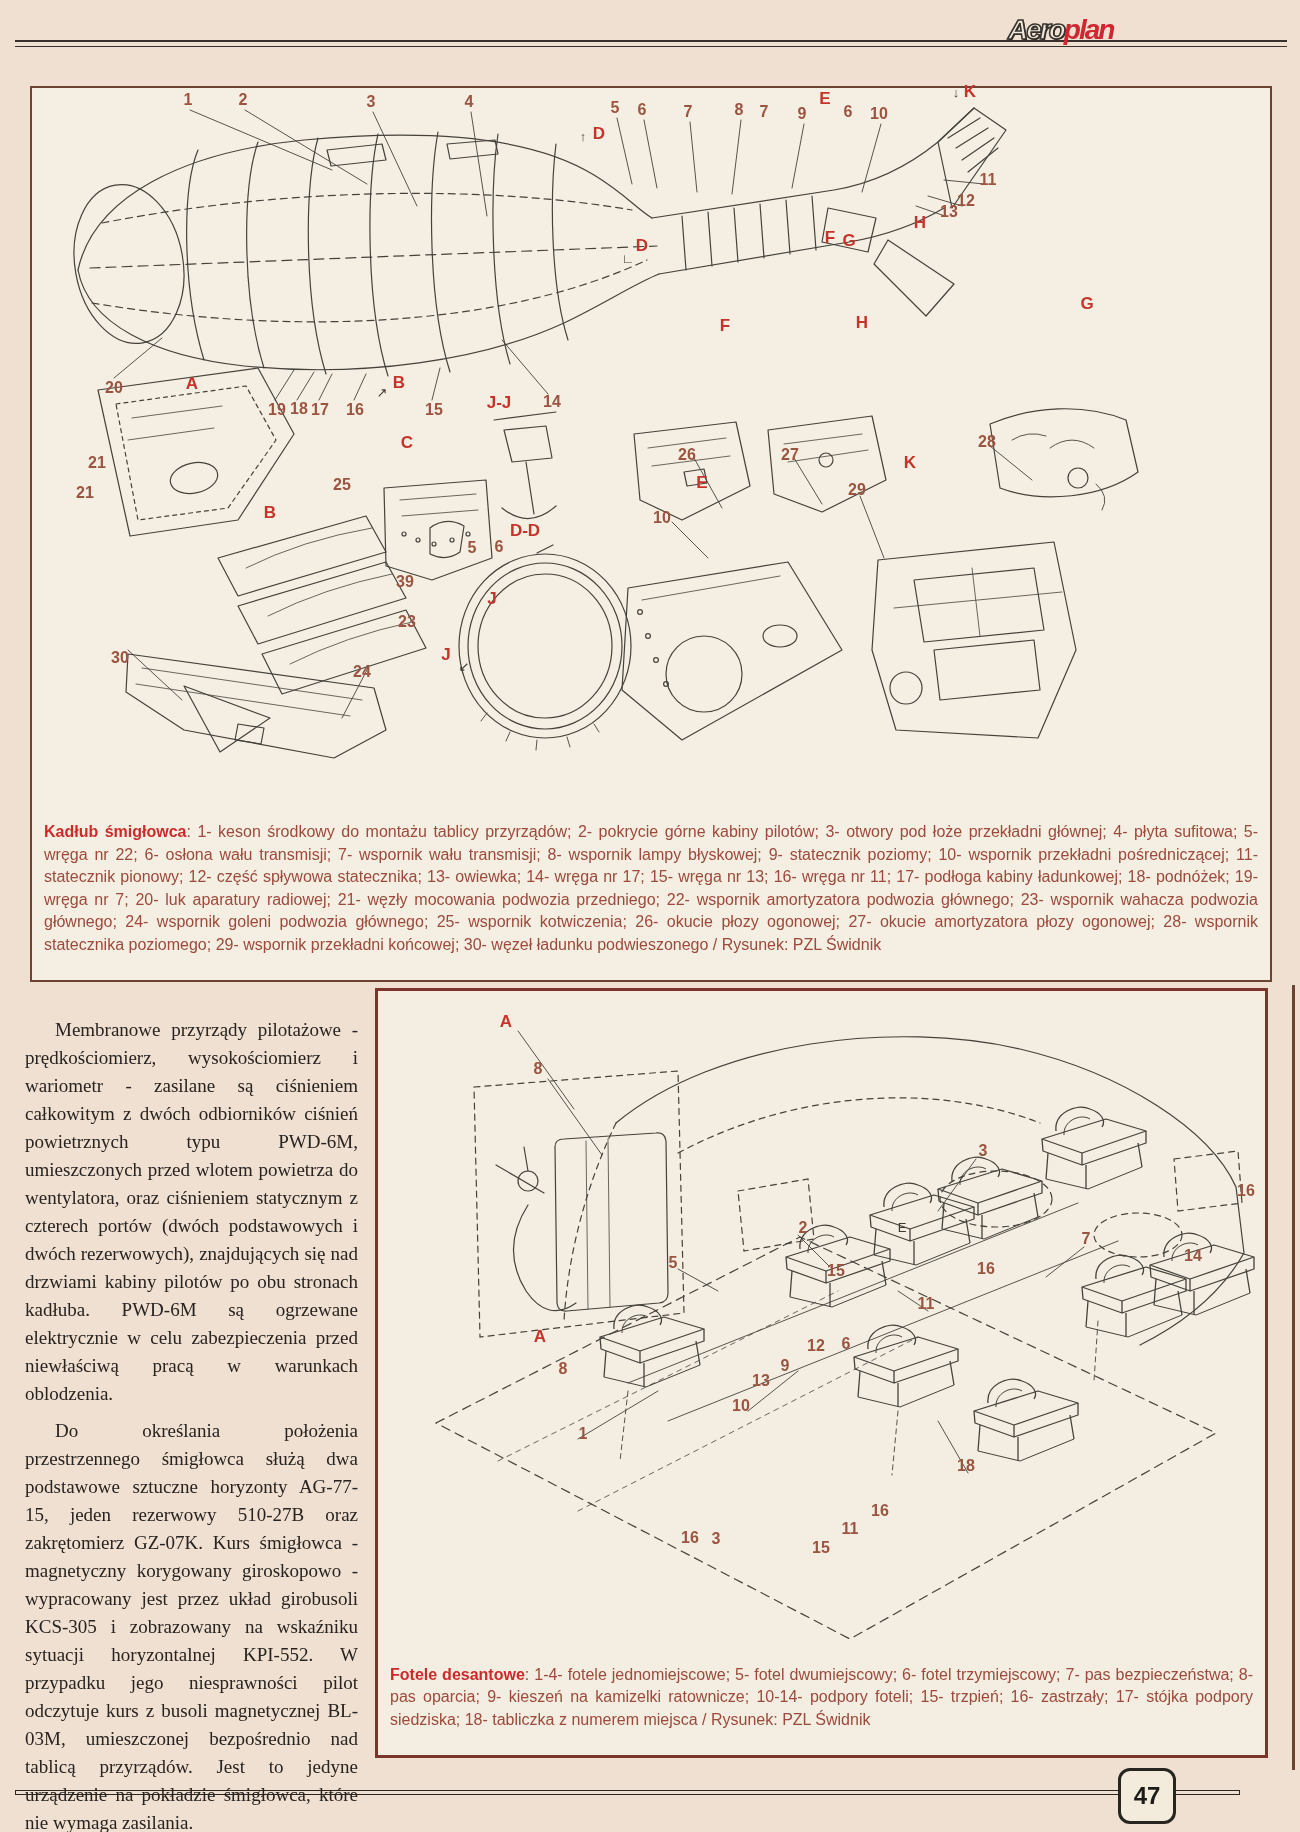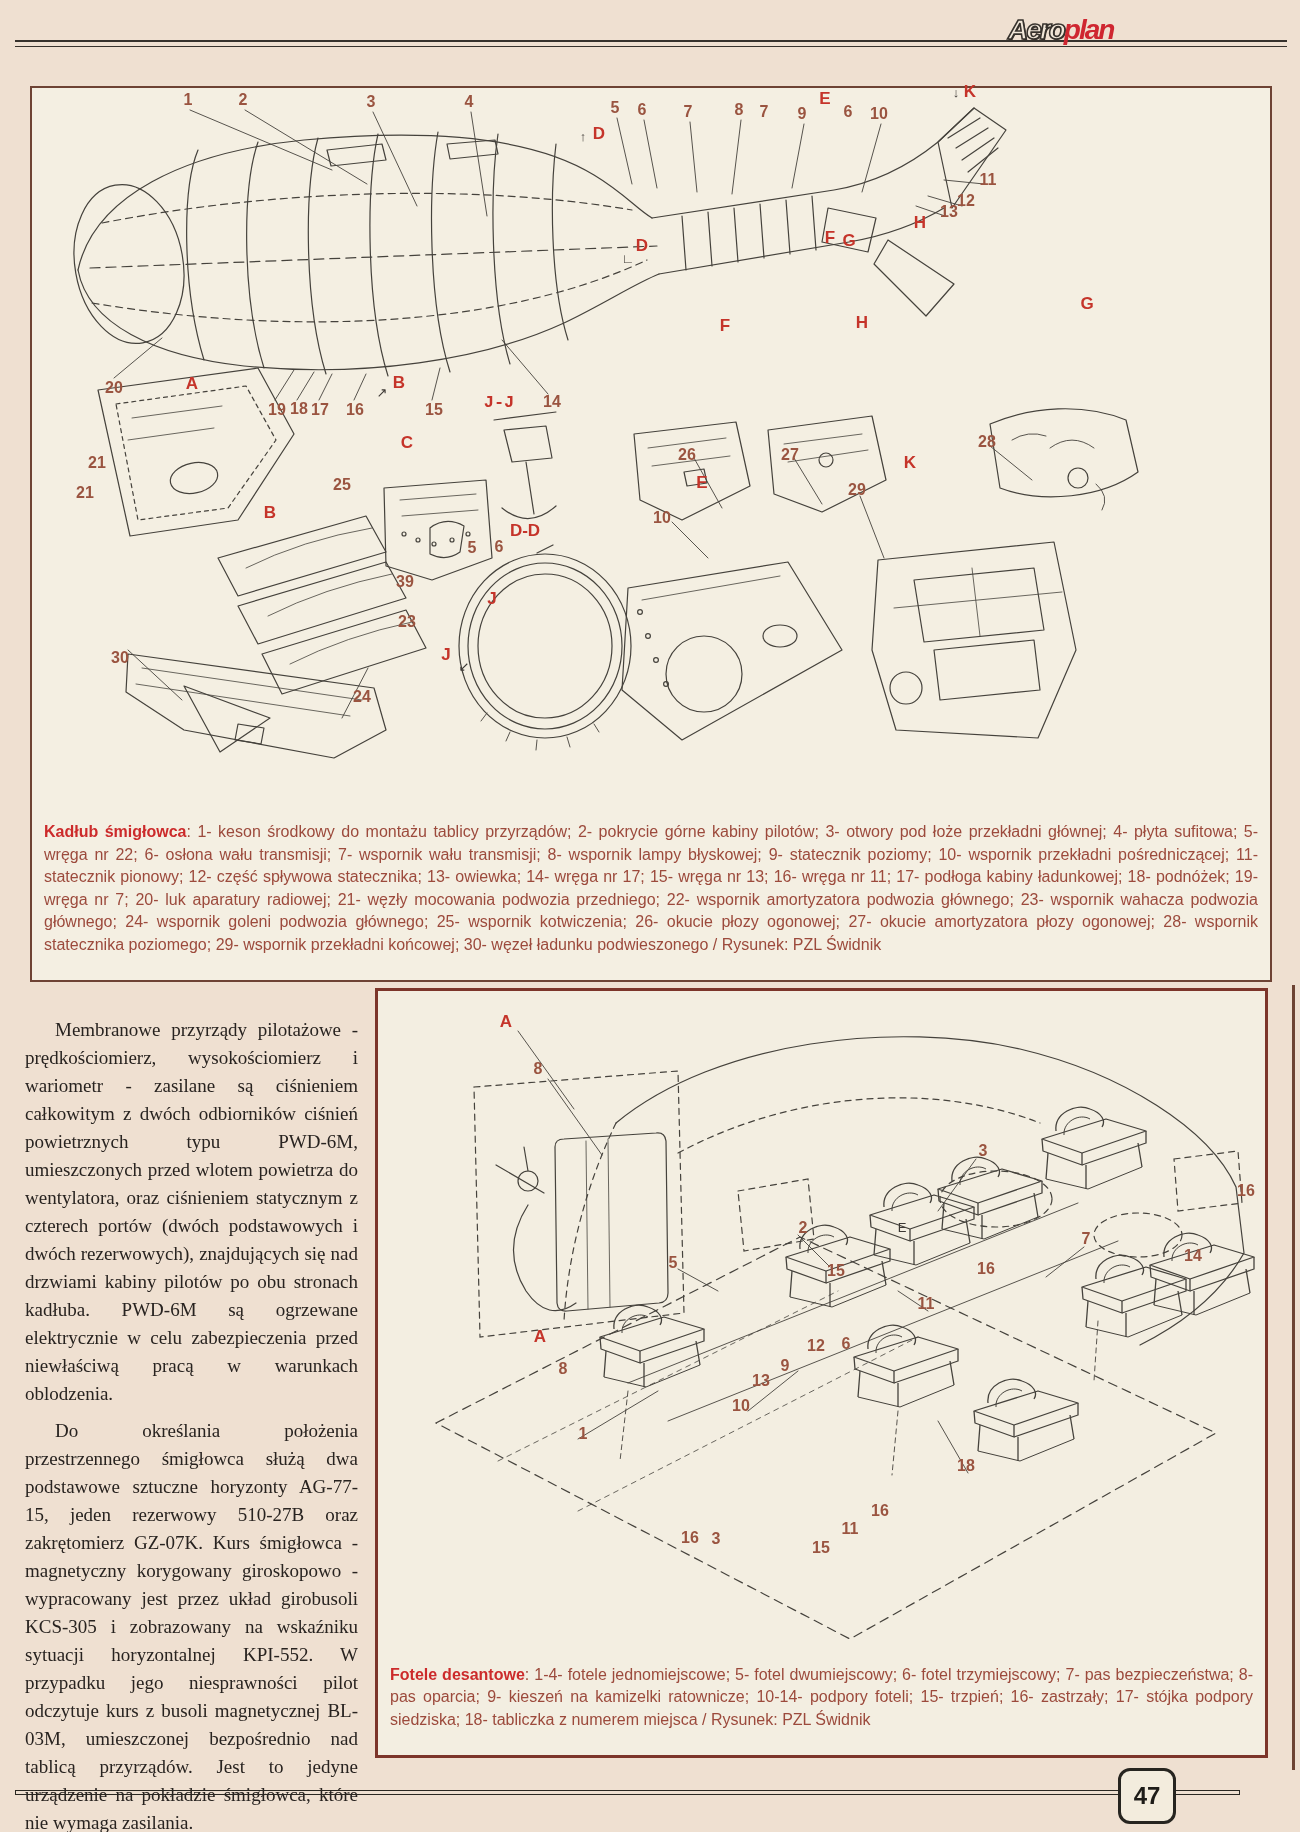--- a/index.html
+++ b/index.html
@@ -219,21 +219,21 @@
         <span class="callout l" style="left: 610px; top: 157px;">D</span>
         <span class="callout n" style="left: 82px; top: 300px;">20</span>
         <span class="callout l" style="left: 160px; top: 295px;">A</span>
         <span class="callout n" style="left: 245px; top: 322px;">19</span>
         <span class="callout n" style="left: 267px; top: 321px;">18</span>
         <span class="callout n" style="left: 288px; top: 322px;">17</span>
         <span class="callout n" style="left: 323px; top: 322px;">16</span>
         <span class="callout d" style="left: 350px; top: 304px;">↗</span>
         <span class="callout l" style="left: 367px; top: 294px;">B</span>
         <span class="callout n" style="left: 402px; top: 322px;">15</span>
-        <span class="callout l" style="left: 467px; top: 314px; font-family: Liberation Mono, monospace;">J-J</span>
+        <span class="callout l" style="left: 467px; top: 314px;">J-J</span>
         <span class="callout n" style="left: 520px; top: 314px;">14</span>
         <span class="callout l" style="left: 693px; top: 237px;">F</span>
         <span class="callout l" style="left: 830px; top: 234px;">H</span>
         <span class="callout l" style="left: 1055px; top: 215px;">G</span>
         <span class="callout n" style="left: 65px; top: 375px;">21</span>
         <span class="callout n" style="left: 53px; top: 405px;">21</span>
         <span class="callout l" style="left: 375px; top: 354px;">C</span>
         <span class="callout n" style="left: 310px; top: 397px;">25</span>
         <span class="callout l" style="left: 238px; top: 424px;">B</span>
         <span class="callout n" style="left: 373px; top: 494px;">39</span>
@@ -245,21 +245,21 @@
         <span class="callout n" style="left: 758px; top: 367px;">27</span>
         <span class="callout n" style="left: 955px; top: 354px;">28</span>
         <span class="callout l" style="left: 670px; top: 394px;">E</span>
         <span class="callout l" style="left: 878px; top: 374px;">K</span>
         <span class="callout n" style="left: 825px; top: 402px;">29</span>
         <span class="callout n" style="left: 630px; top: 430px;">10</span>
         <span class="callout l" style="left: 460px; top: 510px;">J</span>
         <span class="callout l" style="left: 414px; top: 566px;">J</span>
         <span class="callout d" style="left: 432px; top: 578px;">↙</span>
         <span class="callout n" style="left: 88px; top: 570px;">30</span>
-        <span class="callout n" style="left: 330px; top: 584px; margin-top: 25px;">24</span>
+        <span class="callout n" style="left: 330px; top: 584px;">24</span>
       </div>
     <p class="cap"><b>Kadłub śmigłowca</b><span>: 1- keson środkowy do montażu tablicy przyrządów; 2- pokrycie górne kabiny pilotów; 3- otwory pod łoże przekładni głównej; 4- płyta sufitowa; 5- wręga nr 22; 6- osłona wału transmisji; 7- wspornik wału transmisji; 8- wspornik lampy błyskowej; 9- statecznik poziomy; 10- wspornik przekładni pośredniczącej; 11- statecznik pionowy; 12- część spływowa statecznika; 13- owiewka; 14- wręga nr 17; 15- wręga nr 13; 16- wręga nr 11; 17- podłoga kabiny ładunkowej; 18- podnóżek; 19- wręga nr 7; 20- luk aparatury radiowej; 21- węzły mocowania podwozia przedniego; 22- wspornik amortyzatora podwozia głównego; 23- wspornik wahacza podwozia głównego; 24- wspornik goleni podwozia głównego; 25- wspornik kotwiczenia; 26- okucie płozy ogonowej; 27- okucie amortyzatora płozy ogonowej; 28- wspornik statecznika poziomego; 29- wspornik przekładni końcowej; 30- węzeł ładunku podwieszonego / Rysunek: PZL Świdnik</span></p>
   </section>
 
   <div class="article">
     <p>Membranowe przyrządy pilotażowe - prędkościomierz, wysokościomierz i wariometr - zasilane są ciśnieniem całkowitym z dwóch odbiorników ciśnień powietrznych typu PWD-6M, umieszczonych przed wlotem powietrza do wentylatora, oraz ciśnieniem statycznym z czterech portów (dwóch podstawowych i dwóch rezerwowych), znajdujących się nad drzwiami kabiny pilotów po obu stronach kadłuba. PWD-6M są ogrzewane elektrycznie w celu zabezpieczenia przed niewłaściwą pracą w warunkach oblodzenia.</p>
     <p>Do określania położenia przestrzennego śmigłowca służą dwa podstawowe sztuczne horyzonty AG-77-15, jeden rezerwowy 510-27B oraz zakrętomierz GZ-07K. Kurs śmigłowca - magnetyczny korygowany giroskopowo - wypracowany jest przez układ girobusoli KCS-305 i zobrazowany na wskaźniku sytuacji horyzontalnej KPI-552. W przypadku jego niesprawności pilot odczytuje kurs z busoli magnetycznej BL-03M, umieszczonej bezpośrednio nad tablicą przyrządów. Jest to jedyne urządzenie na pokładzie śmigłowca, które nie wymaga zasilania.</p>
 
   </div>
 

